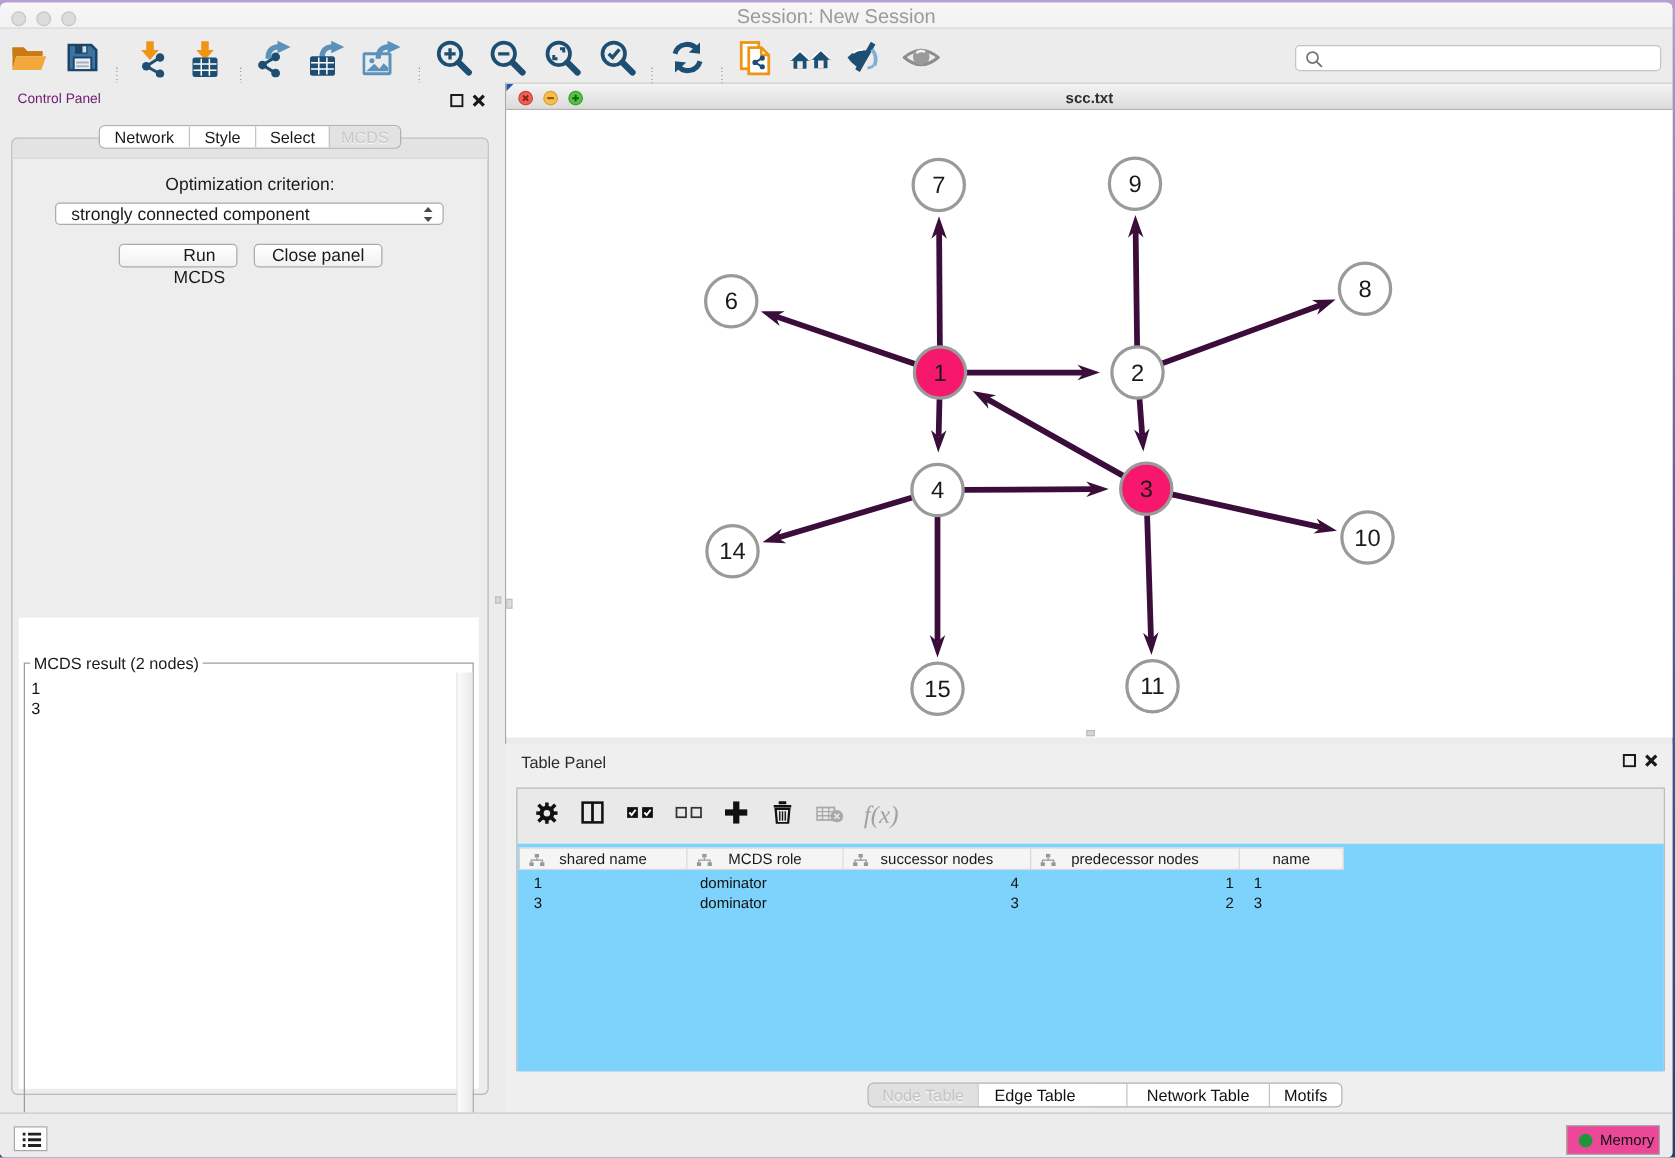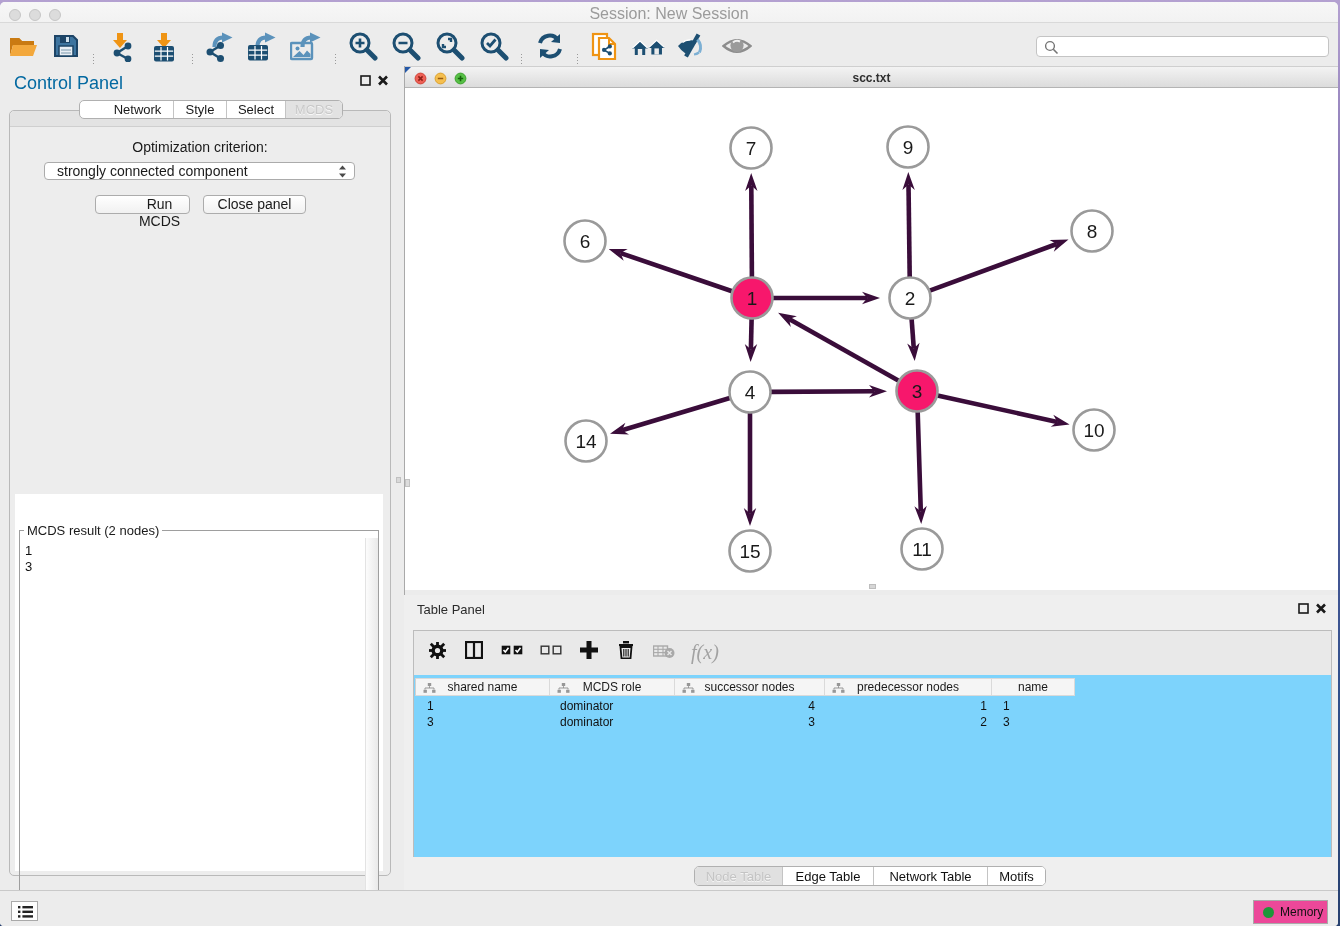--- a/index.html
+++ b/index.html
@@ -10,21 +10,21 @@
 #titlebar { position:absolute; left:0; top:0; width:100%; height:21px; background:linear-gradient(#f7f7f7,#f2f2f2); border-bottom:1px solid #d9d9d9; }
 #titlebar .dot { position:absolute; top:7px; width:12px; height:12px; border-radius:50%; background:#dcdcdc; border:1px solid #c6c6c6; }
 #title-text { position:absolute; top:3px; left:0; width:100%; text-align:center; font-size:16px; color:#9b9b9b; }
 
 #toolbar { position:absolute; left:0; top:22px; width:100%; height:42px; background:#ececec; }
 .tbi { position:absolute; top:29px; }
 .tsep { position:absolute; top:30px; height:28px; width:1px; background-image:repeating-linear-gradient(180deg,#9a9a9a 0px,#9a9a9a 1px,transparent 1px,transparent 3px); }
 #searchbox { position:absolute; left:1036px; top:12px; width:293px; height:21px; background:#fff; border:1px solid #c4c4c4; border-radius:4px; }
 
 #cpanel { position:absolute; left:0; top:64px; width:394px; height:824px; background:#ececec; }
-#cp-title { position:absolute; left:14px; top:7px; font-size:18px; color:#0369a1; }
+#cp-title { position:absolute; left:14px; top:7px; font-size:11px; color:#701a75; }
 .wbtn { position:absolute; }
 #cp-tabpane { position:absolute; left:9px; top:44px; width:382px; height:766px; border:1px solid #b9b9b9; border-radius:5px; background:#ededed; }
 #cp-tabstrip { position:absolute; left:0; top:0; width:100%; height:16px; background:#e3e3e3; border-bottom:1px solid #cfcfcf; border-radius:5px 5px 0 0; }
 #cp-tabs { position:absolute; left:79px; top:34px; height:19px; display:flex; border:1px solid #b0b0b0; border-radius:5px; overflow:hidden; background:#fff; }
 .cptab { height:100%; font-size:13px; color:#1a1a1a; text-align:center; line-height:17px; background:#fff; border-left:1px solid #c4c4c4; }
 .cptab:first-child { border-left:none; }
 .cptab.dis { background:#e2e2e2; color:#c8c8c8; text-shadow:0 1px 0 #f8f8f8; }
 #opt-label { position:absolute; left:0; top:28px; width:380px; text-align:center; font-size:14px; color:#1a1a1a; }
 #opt-select { position:absolute; left:34px; top:51px; width:311px; height:18px; background:#fff; border:1px solid #ababab; border-radius:4px; font-size:14px; color:#1a1a1a; line-height:16px; padding-left:12px; }
 .btn { position:absolute; top:84px; height:19px; background:linear-gradient(#ffffff,#f1f1f1); border:1px solid #acacac; border-radius:4px; font-size:14px; color:#1a1a1a; text-align:center; line-height:17px; }
@@ -241,21 +241,21 @@
       <div class="btn" style="left:193px; width:103px;">Close panel</div>
       <div id="mcds-white">
         <div id="mcds-fs">
           <div id="mcds-legend">MCDS result (2 nodes)</div>
           <div id="mcds-items">1<br>3</div>
           <div id="mcds-scroll"></div>
         </div>
       </div>
     </div>
     <div id="cp-tabs">
-      <div class="cptab" style="width:71px;margin-left:22px;">Network</div>
+      <div class="cptab" style="width:71px;">Network</div>
       <div class="cptab" style="width:53px;">Style</div>
       <div class="cptab" style="width:59px;">Select</div>
       <div class="cptab dis" style="width:57px;">MCDS</div>
     </div>
   </div>
   <div id="vsplit">
       <div style="position:absolute;left:2px;top:411px;width:5px;height:6px;background:#d8d8d8;border:1px solid #c0c0c0;"></div>
     </div>
   <div id="netwin">
     <div id="net-titlebar">
@@ -453,21 +453,21 @@
  <div class="tcell" style="left:146px;">dominator</div>
  <div class="tcell" style="left:261px;width:140px;text-align:right;">3</div>
  <div class="tcell" style="left:411px;width:162px;text-align:right;">2</div>
  <div class="tcell" style="left:589px;">3</div>
 </div>
       </div>
     </div>
     <div id="tp-tabs">
       <div class="tptab dis" style="width:87px;">Node Table</div>
       <div class="tptab" style="width:91px;">Edge Table</div>
-      <div class="tptab" style="width:114px;">Network Table</div>
+      <div class="tptab" style="width:114px;margin-left:28px;">Network Table</div>
       <div class="tptab" style="width:58px;">Motifs</div>
     </div>
   </div>
   <div id="statusbar">
     <div id="listbtn">
         <svg style="position:absolute;left:6px;top:4px;" width="15" height="12" viewBox="0 0 15 12">
           <g fill="#222">
             <rect x="0" y="0" width="2.4" height="2.4"></rect>
             <rect x="0" y="4.6" width="2.4" height="2.4"></rect>
             <rect x="0" y="9.2" width="2.4" height="2.4"></rect>

